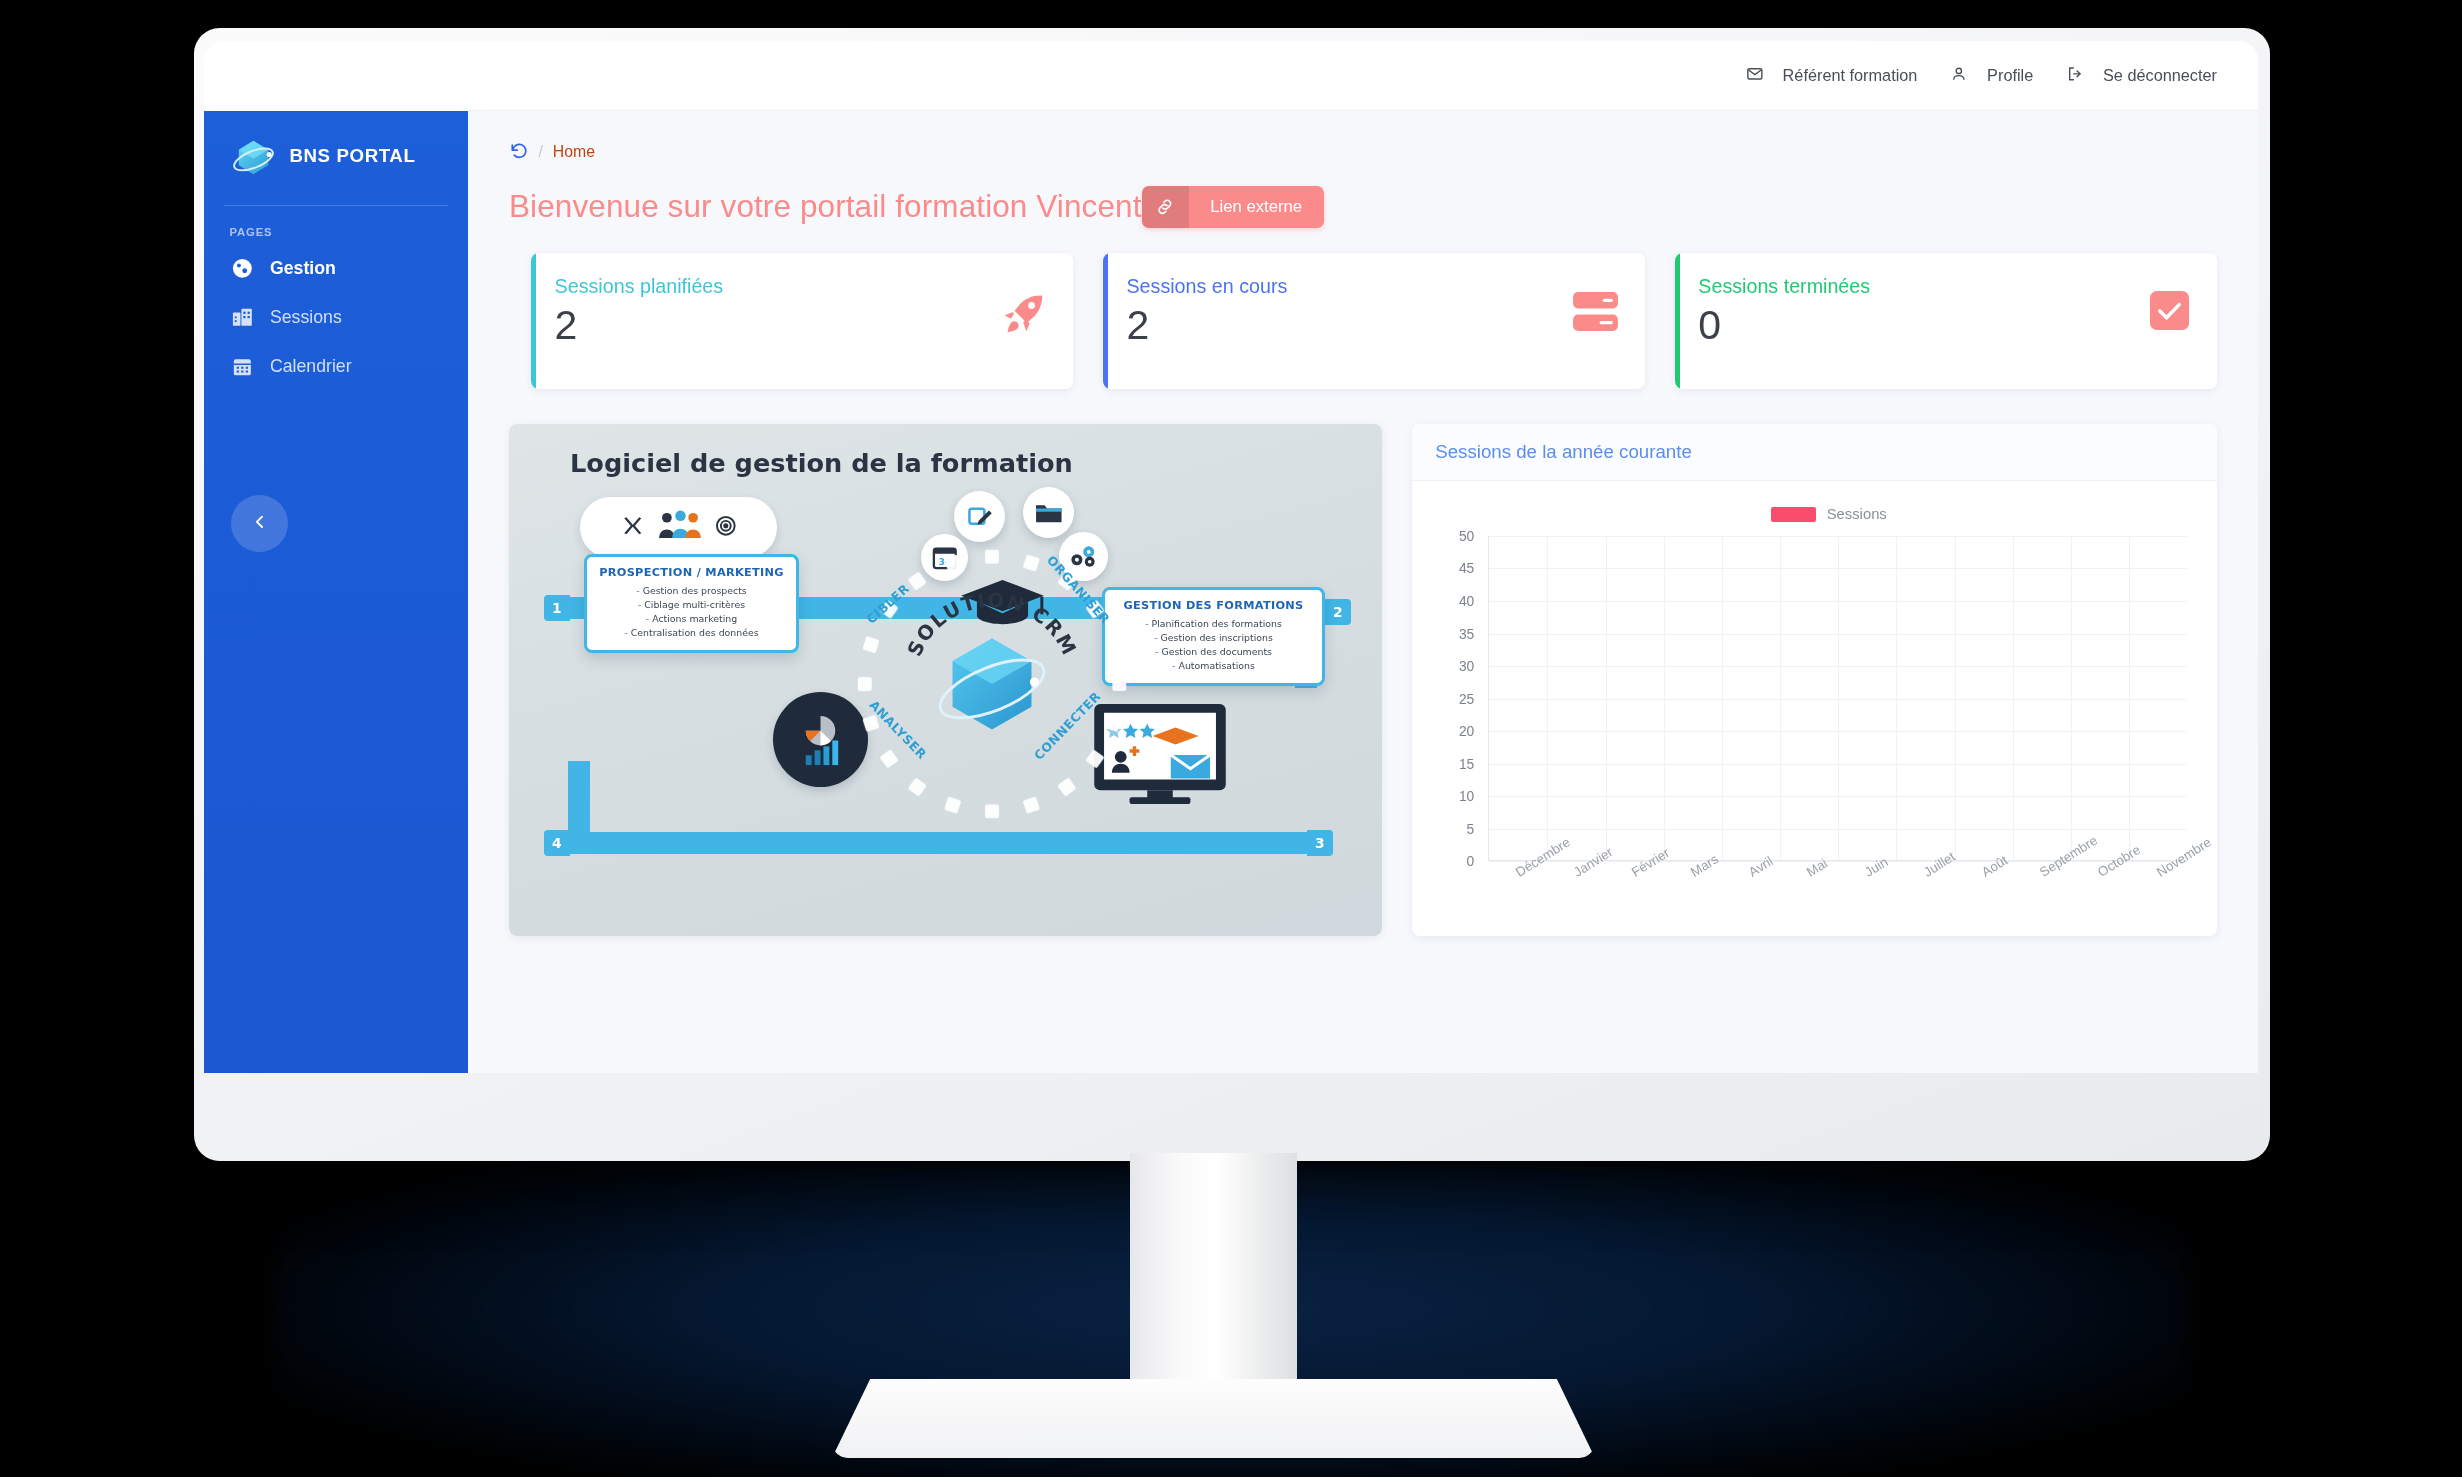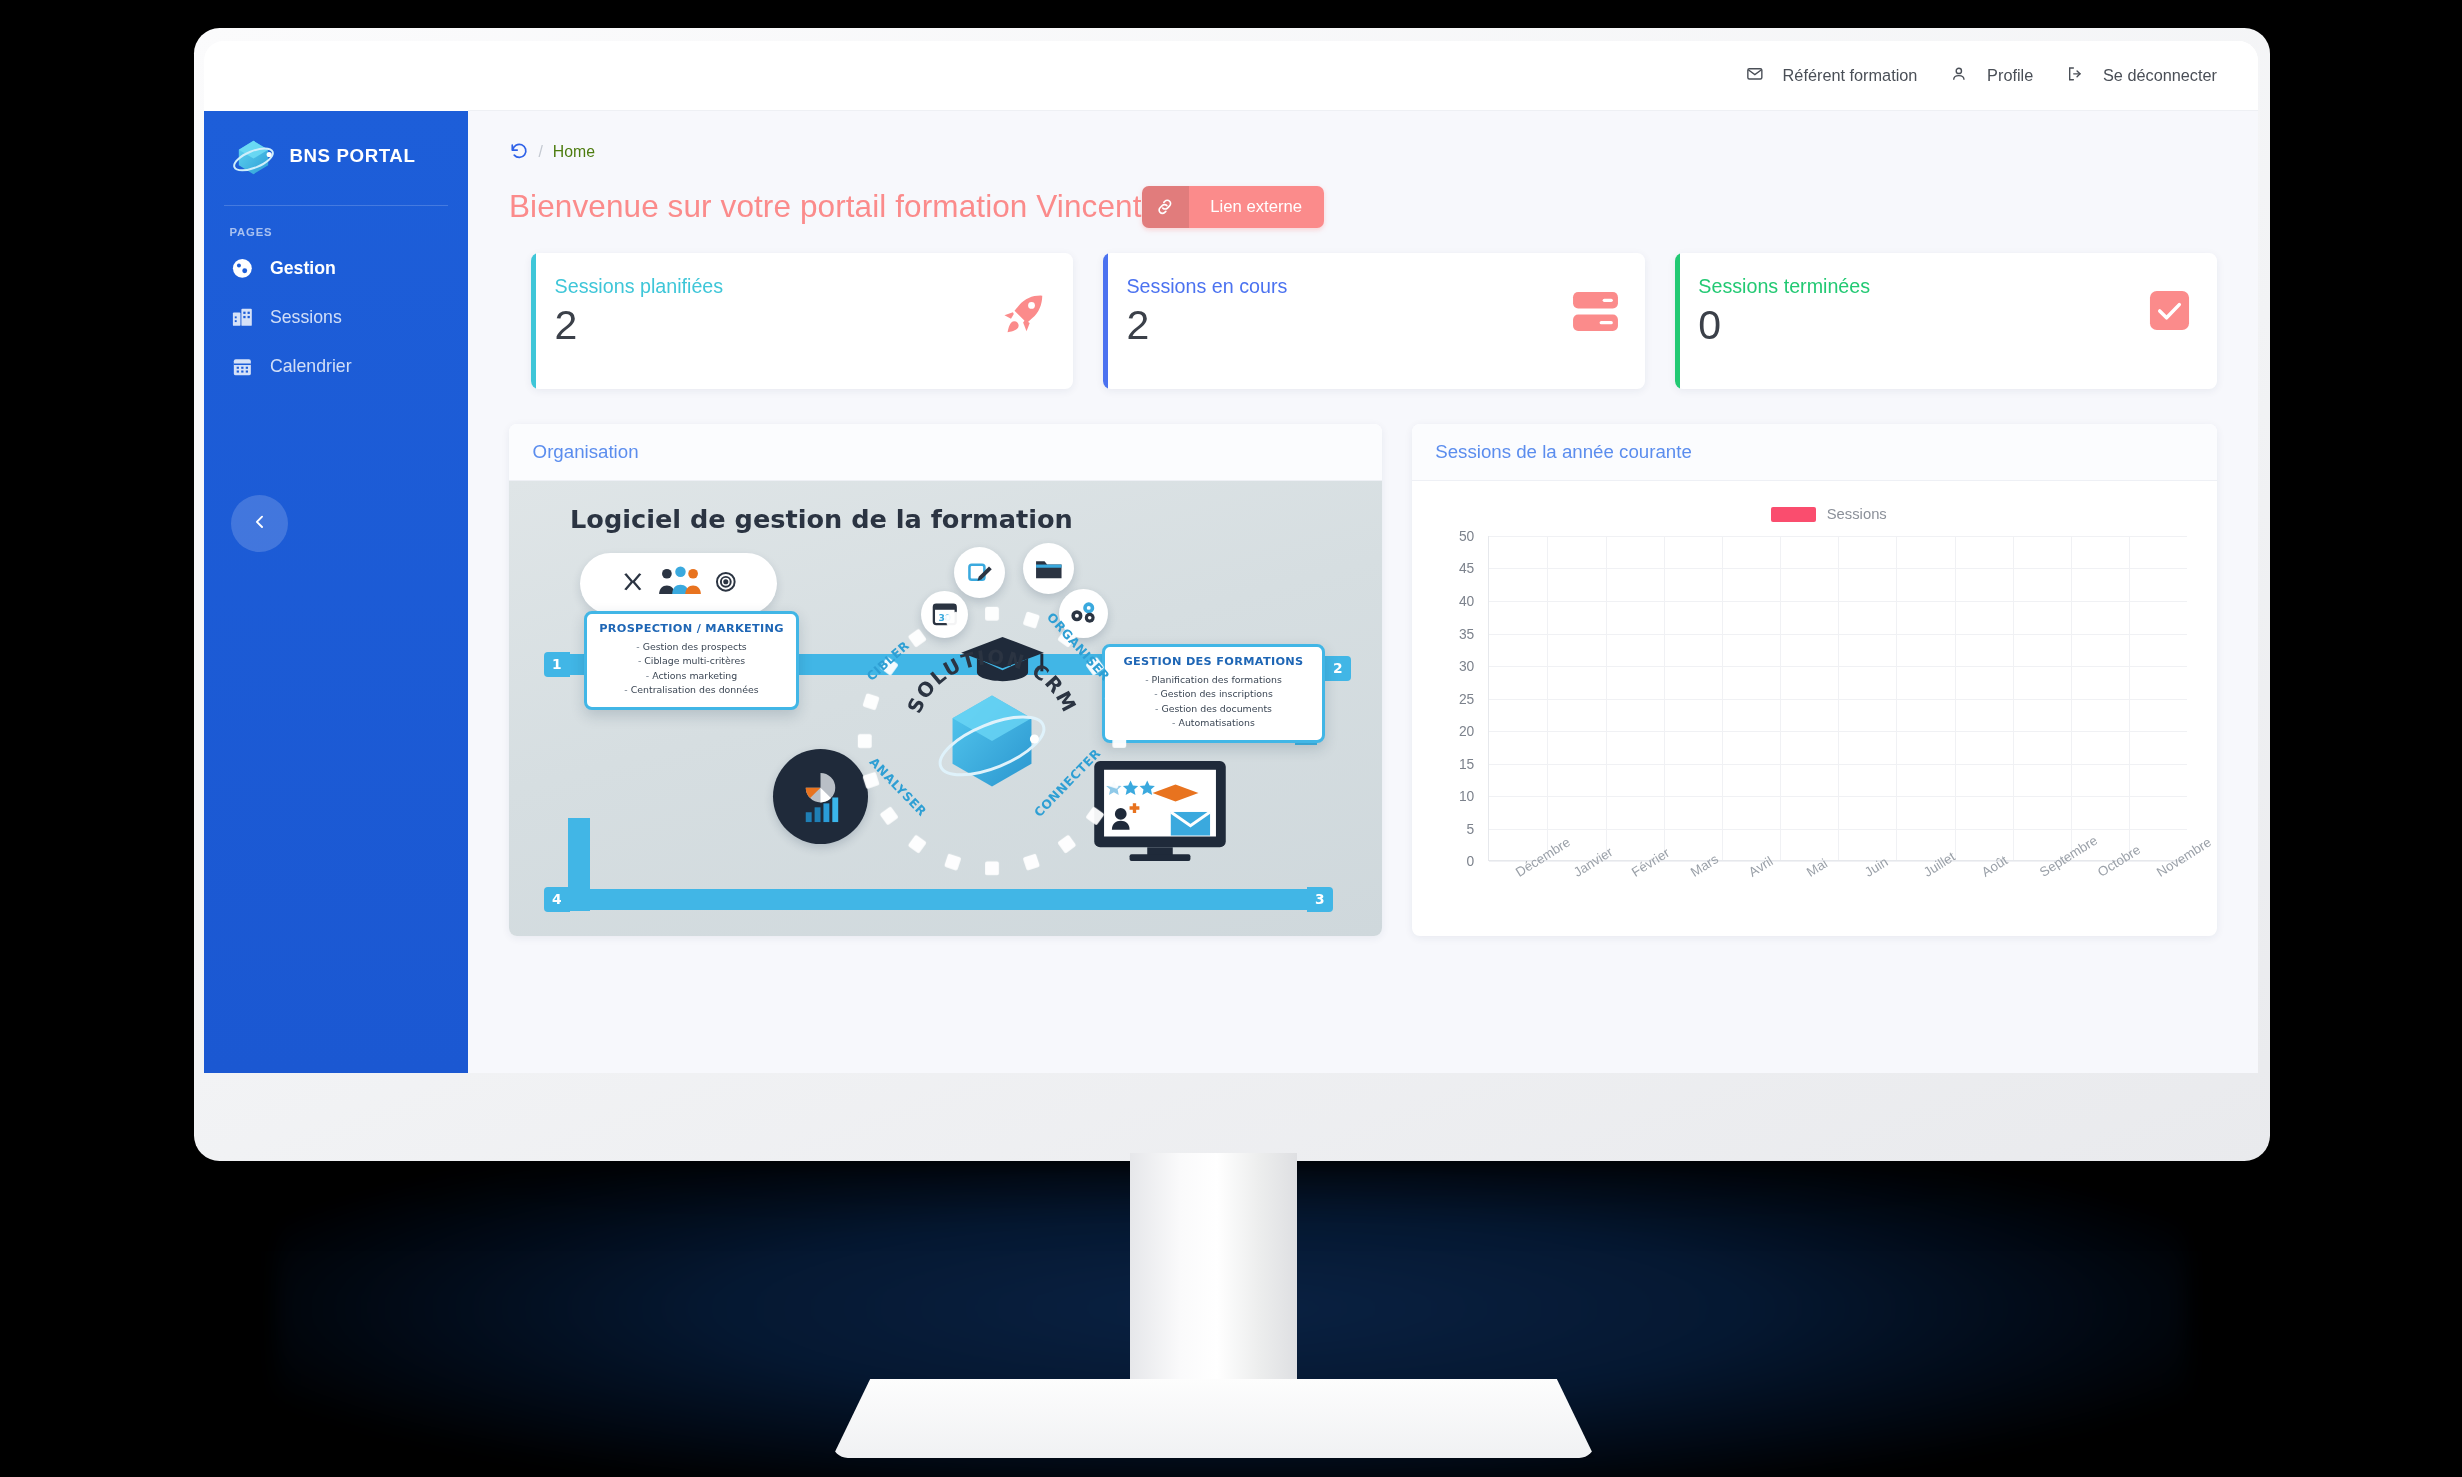--- a/index.html
+++ b/index.html
@@ -135,21 +135,21 @@
     padding: 29.6px 41px 0 41px;
     overflow: hidden;
   }
 
   #breadcrumb {
     display: flex; align-items: center; gap: 9.9px;
     font-size: 15.8px; color: #8a9099;
     margin-bottom: 21.7px;
   }
   #breadcrumb .sep { color: #c4c9d1; }
-  #breadcrumb .crumb { color: #4d7c0f; }
+  #breadcrumb .crumb { color: #c2410c; }
 
   #page-head {
     display: flex; align-items: center; 
     margin-bottom: 25.6px;
   }
   #page-title {
     font-size: 31.5px; color: #fb8b8b; font-weight: 400; letter-spacing: 0.1px;
   }
   #external-link-button {
     display: flex; align-items: stretch;
@@ -476,21 +476,20 @@
               <rect x="2" y="2" width="40" height="40" rx="7" fill="#fb8b8b"></rect>
               <polyline points="12 22.5 19 29.5 32 16" fill="none" stroke="#ffffff" stroke-width="3.6" stroke-linecap="round" stroke-linejoin="round"></polyline>
             </svg>
           </div>
         </div>
       </section>
 
       <section id="panels-row">
 
         <div class="panel" id="organisation-panel">
-          <div class="panel-header">Organisation</div>
           <div class="panel-body">
             <div id="infographic">
               <div id="infographic-title">Logiciel de gestion de la formation</div>
 
               <div class="ig-canvas">
 
                 <div class="ig-arrow" style="left:59px; top:120px; width:749px; height:21.7px;"></div>
                 <div class="ig-arrow" style="left:786px; top:120px; width:21.7px; height:91px;"></div>
                 <div class="ig-arrow" style="left:59px; top:284px; width:21.7px; height:93px;"></div>
                 <div class="ig-arrow" style="left:59px; top:355px; width:749px; height:21.7px;"></div>

